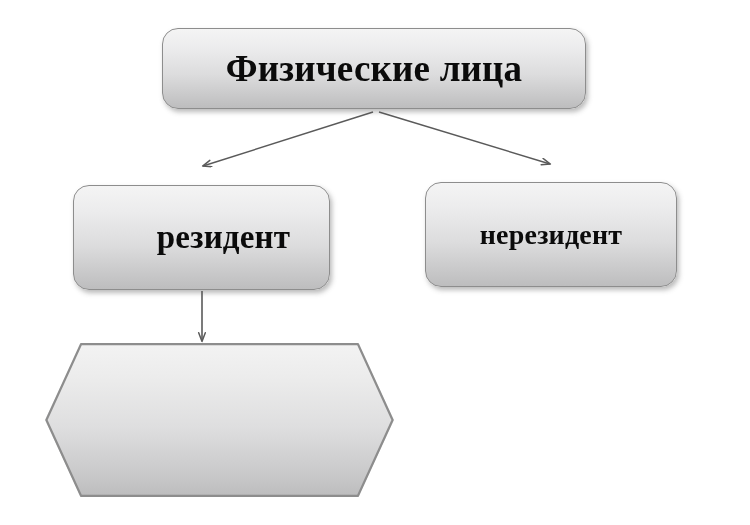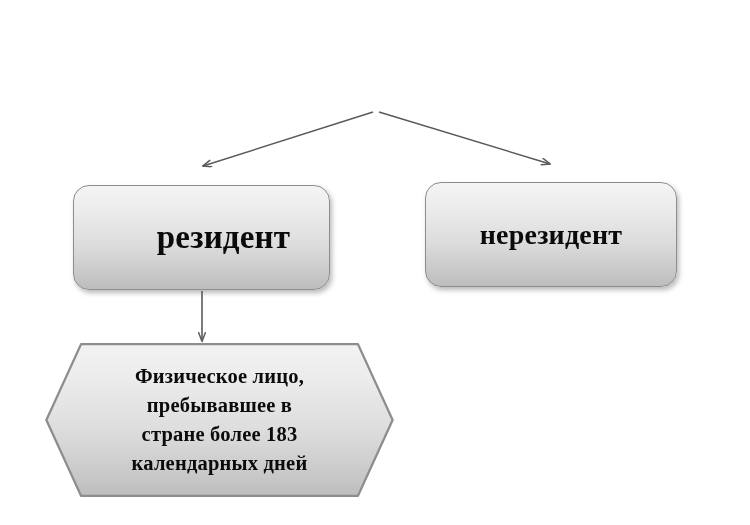--- a/index.html
+++ b/index.html
@@ -110,33 +110,32 @@
       <line x1="373" y1="112" x2="203" y2="166" stroke="#5a5a5a" stroke-width="1.5" marker-end="url(#arrowhead)"></line>
     </g>
     <g>
       <line x1="379" y1="112" x2="550" y2="164" stroke="#5a5a5a" stroke-width="1.5" marker-end="url(#arrowhead)"></line>
     </g>
     <g>
       <line x1="202" y1="291" x2="202" y2="341" stroke="#5a5a5a" stroke-width="1.6" marker-end="url(#arrowhead)"></line>
     </g>
   </svg>
 
+  <div class="node rounded-box" id="node-root">
+    <span>Физические лица</span>
+  </div>
 
   <div class="node rounded-box" id="node-resident">
     <span>резидент</span>
   </div>
 
   <div class="node rounded-box" id="node-nonresident">
     <span>нерезидент</span>
   </div>
 
   <div class="node" id="node-definition">
     <div class="hex-fill"></div>
     <svg class="hex-outline" viewBox="0 0 349 154" width="349" height="154" preserveAspectRatio="none">
       <polygon points="36,1.2 313,1.2 347.6,77 313,152.8 36,152.8 1.4,77" fill="none" stroke="#8d8d8d" stroke-width="2.2" stroke-linejoin="round"></polygon>
     </svg>
-    <span class="hex-text">Физическое лицо,
-пребывавшее в
-стране  более 183
-календарных дней</span>
   </div>
 
 </div>
 
 </body></html>

